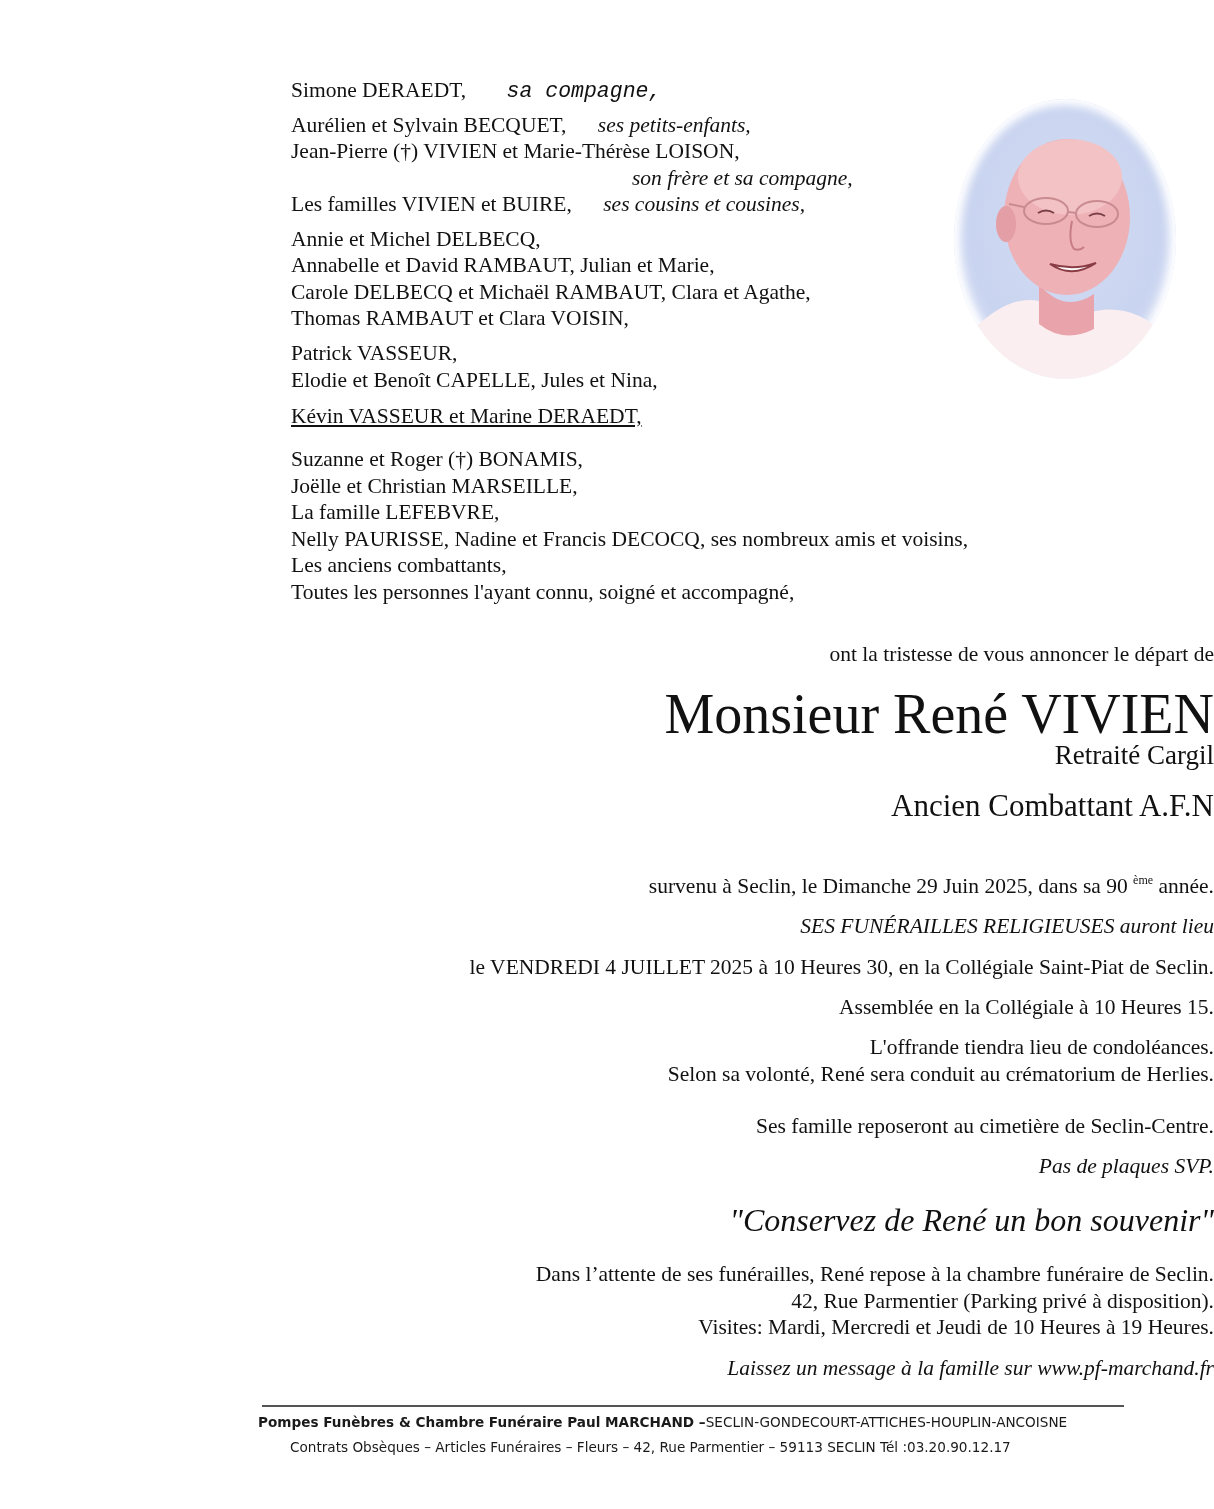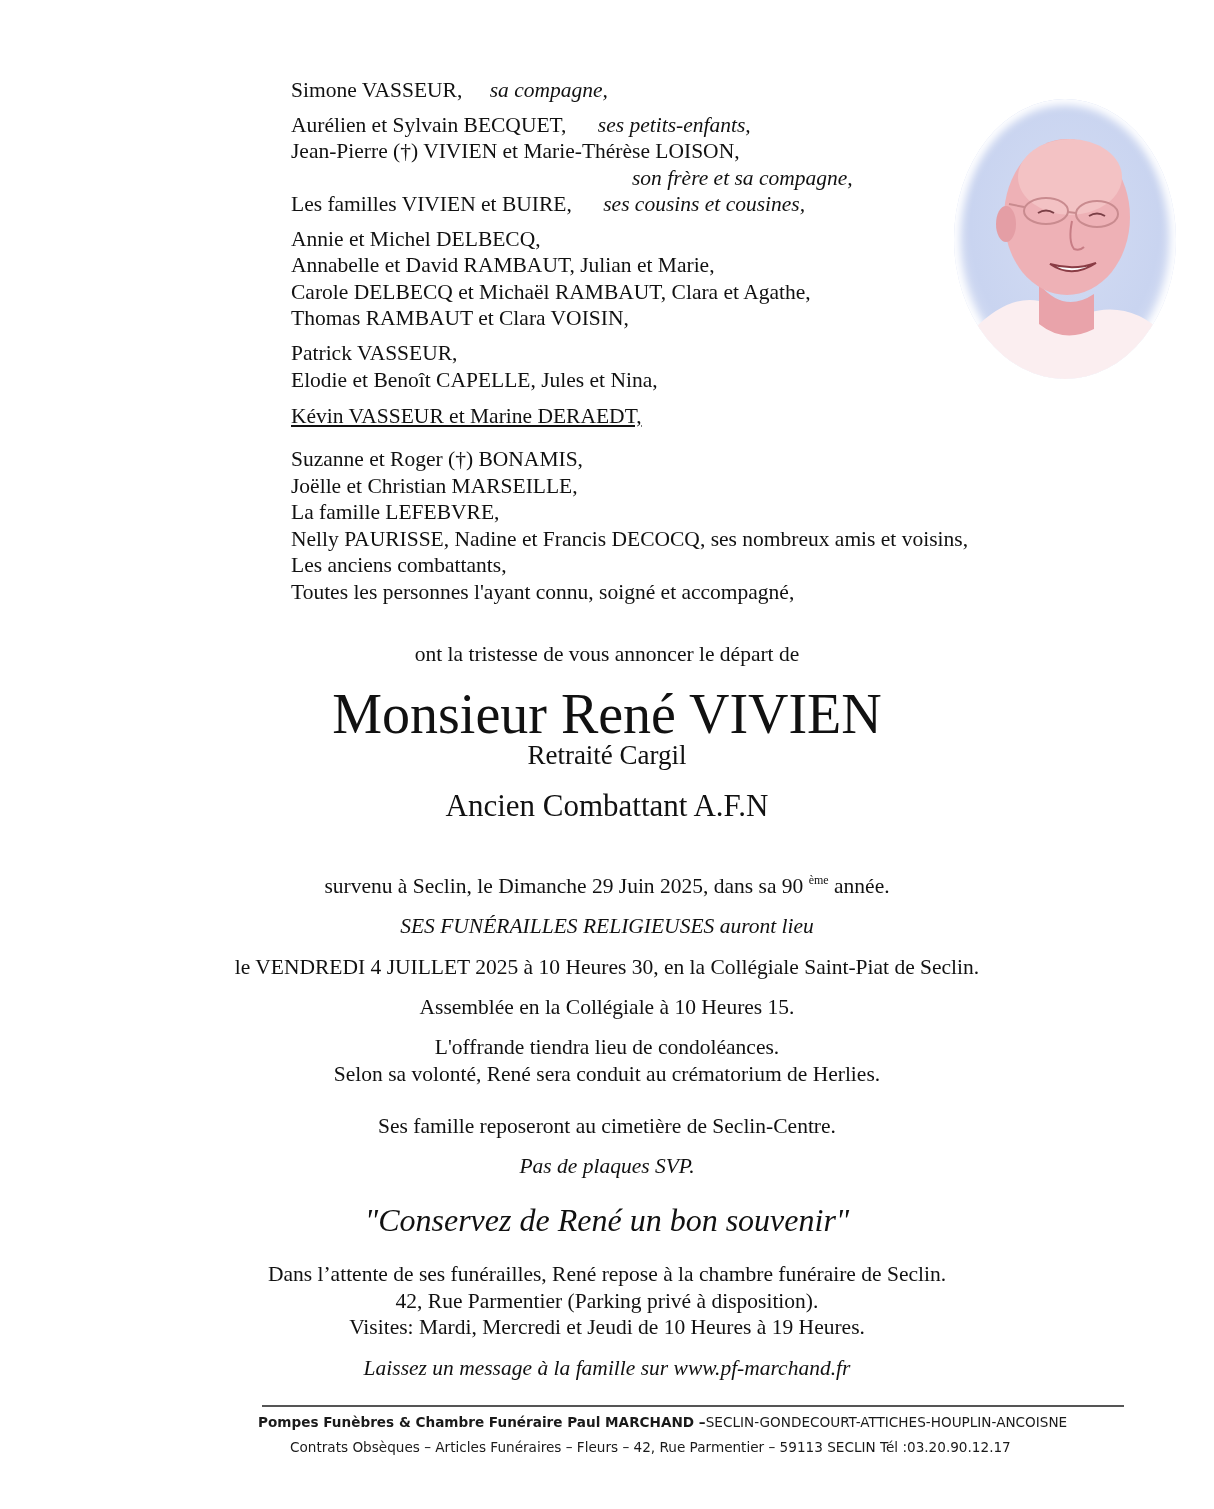--- a/index.html
+++ b/index.html
@@ -11,21 +11,21 @@
       width: 1214px;
       height: 1509px;
       position: relative;
       overflow: hidden;
       font-family: "Liberation Serif", "DejaVu Serif", serif;
       color: #111111;
     }
     .abs { position: absolute; white-space: nowrap; }
     .fam { font-size: 21.5px; left: 291px; }
     .it { font-style: italic; }
-    .center { left: 0; width: 1214px; text-align: center; }
+    .center { left: 0; width: 1214px; text-align: right; }
 
     
     .photo {
       position: absolute;
       left: 954px;
       top: 99px;
       width: 222px;
       height: 280px;
       border-radius: 50%;
       background: radial-gradient(ellipse at 50% 45%, #d3dcf3 0%, #c9d4f0 60%, #dfe6f7 85%, #ffffff 100%);
@@ -56,22 +56,22 @@
       font-size: 13.6px;
       color: #1a1a1a;
     }
     .footer b { font-weight: bold; }
     sup.sup { font-size: 12px; vertical-align: 9px; line-height: 0; }
   </style>
 </head>
 <body>
 
 <div class="abs fam" style="top:78px;">
-  <span>Simone VASSEUR,</span>
-  <span class="it" style="margin-left:22px;">sa compagne,</span>
+  <span>Simone DERAEDT,</span>
+  <span class="it" style="margin-left:35px;font-family:Liberation Mono, monospace;">sa compagne,</span>
 </div>
 <div class="abs fam" style="top:113px;">
   <span>Aurélien et Sylvain BECQUET,</span>
   <span class="it" style="margin-left:26px;">ses petits-enfants,</span>
 </div>
 <div class="abs fam" style="top:139px;">
   <span>Jean-Pierre (†) VIVIEN et Marie-Thérèse LOISON,</span>
 </div>
 <div class="abs fam it" style="top:166px; left:632px;">son frère et sa compagne,</div>
 <div class="abs fam" style="top:192px;">

